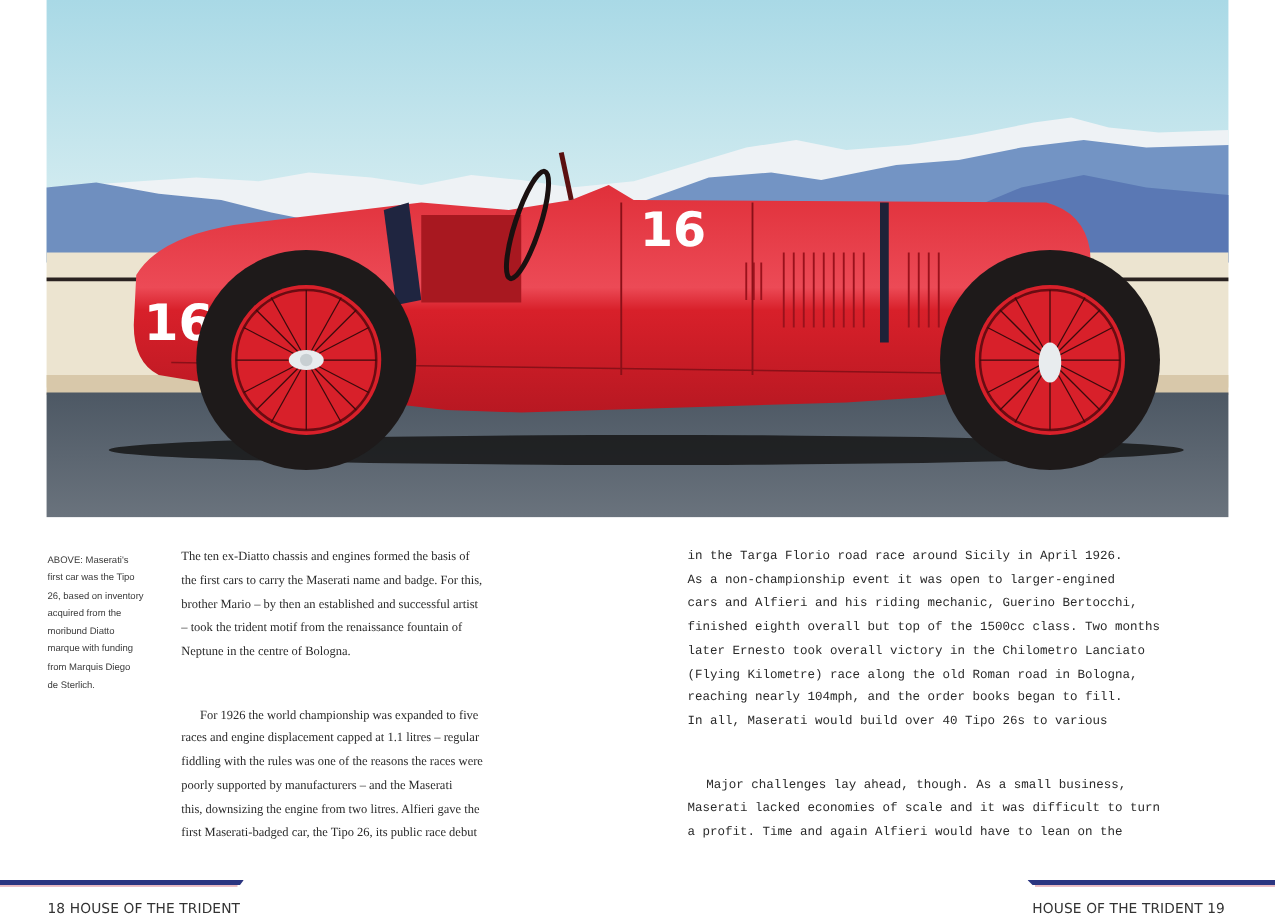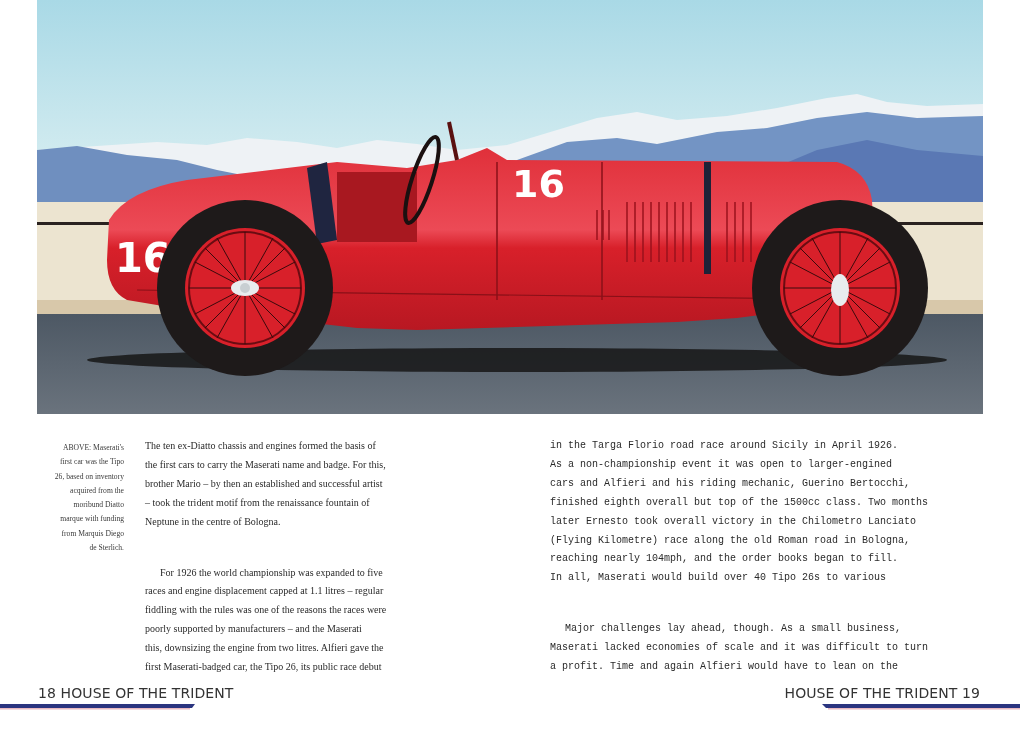--- a/index.html
+++ b/index.html
@@ -1,25 +1,25 @@
 <!DOCTYPE html>
 <html><head>
 <meta charset="utf-8">
 <style>
   html, body { margin:0; padding:0; }
   body { width:1020px; height:734px; background:#ffffff; position:relative; overflow:hidden; font-family:"Liberation Serif", serif; }
   .photo { position:absolute; left:37px; top:0; width:946px; height:414px; overflow:hidden; }
   .photo svg { display:block; }
-  .caption { position:absolute; left:38px; top:441px; width:86px; font-family:Liberation Serif, serif; font-size:7.6px; line-height:14.3px; color:#3a3a3a;text-align:right; }
+  .caption { position:absolute; left:38px; top:441px; width:86px; font-family:Liberation Sans, sans-serif; font-size:7.6px; line-height:14.3px; color:#3a3a3a; }
   .col { position:absolute; top:437px; font-family:"Liberation Serif", serif; font-size:10px; line-height:18.9px; color:#2a2a2a; }
   .col .line { display:block; white-space:nowrap; }
   .col .indent { text-indent:15px;margin-top:32px; }
   .col-left { left:145px; width:315px; }
   .col-right { left:550px; width:335px;font-family:Liberation Mono, monospace; }
-  .folio { position:absolute; top:685px; font-family:"DejaVu Sans", sans-serif; font-size:14px; color:#333; letter-spacing:0.1px; }
+  .folio { position:absolute; top:720px; font-family:"DejaVu Sans", sans-serif; font-size:11px; color:#333; letter-spacing:0.1px; }
   .folio-left { left:38px; }
   .folio-right { right:40px; }
   .rule { position:absolute; top:704px; height:6px; }
   .rule-left { left:0; width:195px; }
   .rule-right { left:822px; width:198px; }
 </style>
 </head>
 <body>
 
 <div class="photo">

